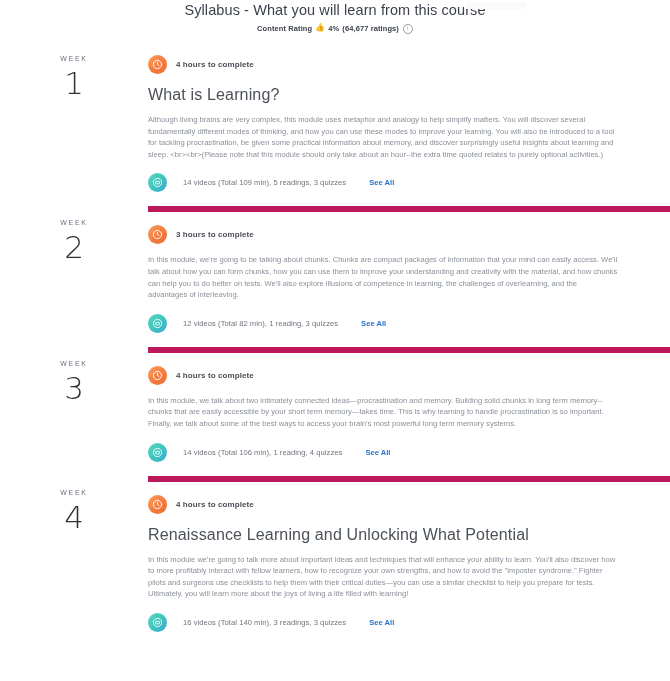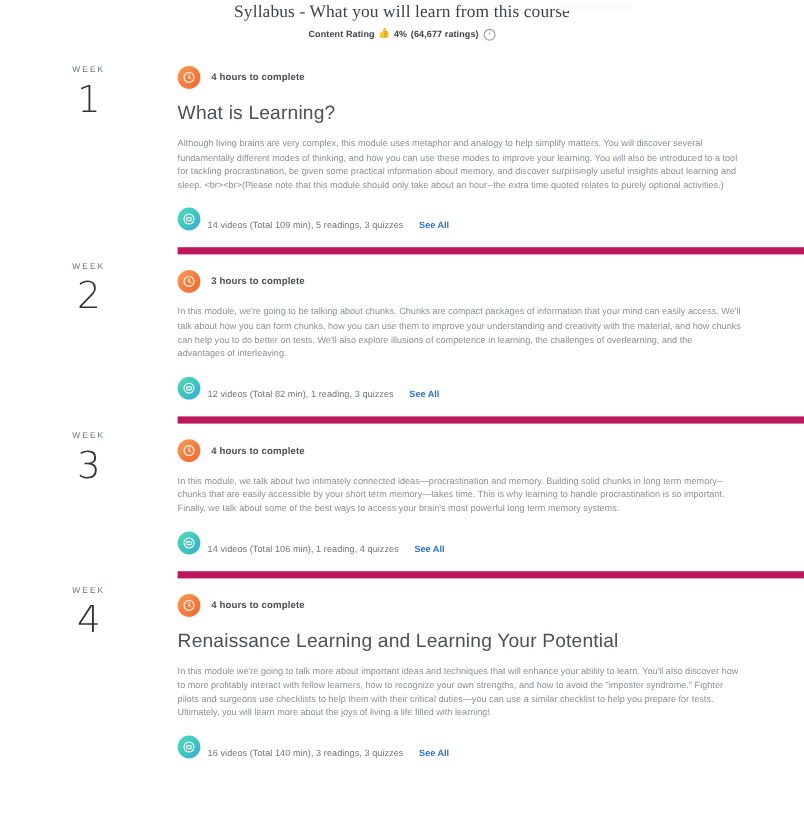--- a/index.html
+++ b/index.html
@@ -22,21 +22,20 @@
     text-align: center;
   }
   .syllabus-title {
     font-size: 14.5px;
     font-weight: 400;
     color: #3c424d;
     letter-spacing: 0.1px;
     margin: 0;
     padding-top: 1px;
     line-height: 18px;
-    font-family: Liberation Serif, serif;
   }
   .rating-line {
     margin-top: 5px;
     font-size: 7.5px;
     font-weight: bold;
     color: #4a4a4a;
     display: flex;
     align-items: flex-start;
     justify-content: center;
     gap: 3px;
@@ -151,22 +150,22 @@
   .module-desc {
     font-size: 7.6px;
     line-height: 11.6px;
     color: #8a9099;
     margin-top: 10px;
     text-align: left;
   }
 
   .stats-row {
     display: flex;
-    align-items: flex-end;
-    gap: 6px;
+    align-items: center;
+    gap: 16px;
     margin-top: 13px;
   }
   .video-circle {
     background: linear-gradient(135deg, #5ad6c0 0%, #3fc9bb 45%, #3aa8d8 100%);
   }
   .stats-text {
     font-size: 7.6px;
     color: #6f757d;
     letter-spacing: 0.05px;
   }
@@ -293,21 +292,21 @@
     <div class="week-content">
       <div class="hours-row">
         <span class="circle-icon clock-circle">
           <svg width="11" height="11" viewBox="0 0 24 24" fill="none" stroke="#ffffff" stroke-width="2" stroke-linecap="round">
             <circle cx="12" cy="12" r="9"></circle>
               <path d="M12 7v5l3.2 2"></path>
           </svg>
         </span>
         <span class="hours-text">4 hours to complete</span>
       </div>
-      <div class="module-title">Renaissance Learning and Learning Your Potential</div>
+      <div class="module-title">Renaissance Learning and Unlocking What Potential</div>
       <div class="module-desc">In this module we're going to talk more about important ideas and techniques that will enhance your ability to learn. You'll also discover how to more profitably interact with fellow learners, how to recognize your own strengths, and how to avoid the "imposter syndrome." Fighter pilots and surgeons use checklists to help them with their critical duties—you can use a similar checklist to help you prepare for tests. Ultimately, you will learn more about the joys of living a life filled with learning!</div>
       <div class="stats-row">
         <span class="circle-icon video-circle">
           <svg width="11" height="11" viewBox="0 0 24 24" fill="none" stroke="#ffffff" stroke-width="2">
             <circle cx="12" cy="12" r="9"></circle>
               <rect x="8" y="9.5" width="8" height="5.5" rx="1"></rect>
           </svg>
         </span>
         <span class="stats-text">16 videos (Total 140 min), 3 readings, 3 quizzes</span>
         <a class="see-all">See All</a>

